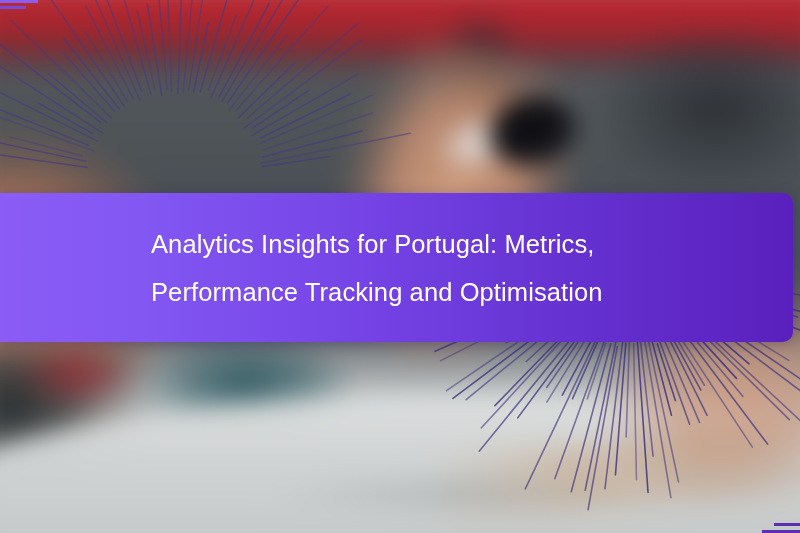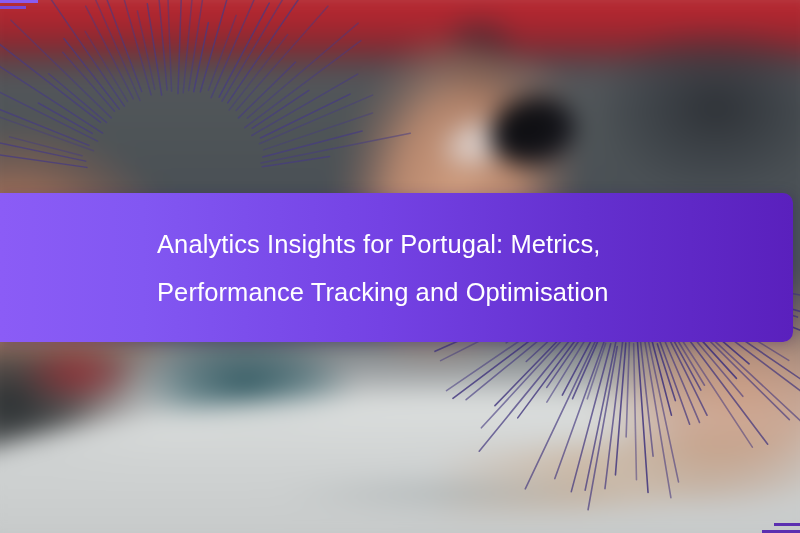--- a/index.html
+++ b/index.html
@@ -258,21 +258,21 @@
     height: 149px;
     border-radius: 0 10px 10px 0;
     background: linear-gradient(90deg, #8b5cf6 0%, #8257f2 18%, #7442e4 48%, #6430cf 74%, #5a20bd 100%);
     box-shadow: 0 2px 14px rgba(40,16,90,0.28);
     display: flex;
     flex-direction: column;
     justify-content: center;
   }
 
   #title-text {
-    margin: 17px;
+    margin: 11px;
     padding: 0 40px 0 140px;
     color: #ffffff;
     font-family: "Liberation Sans", sans-serif;
     font-size: 25.5px;
     font-weight: 400;
     line-height: 48px;
     letter-spacing: 0.1px;
     white-space: pre-line;
   }
 </style>

